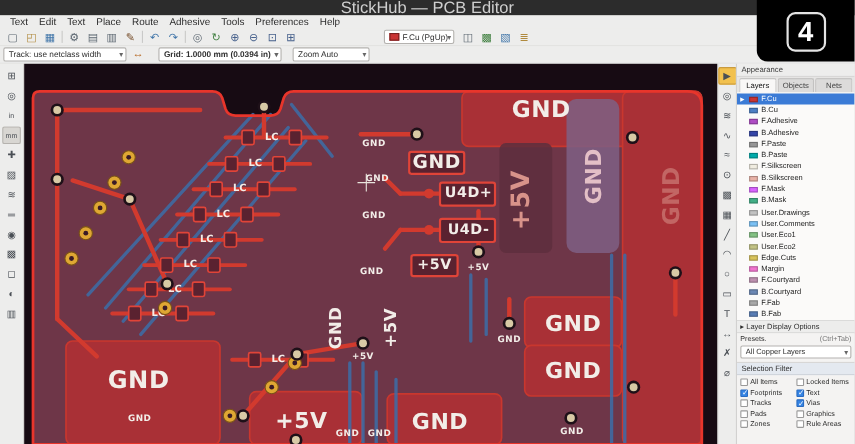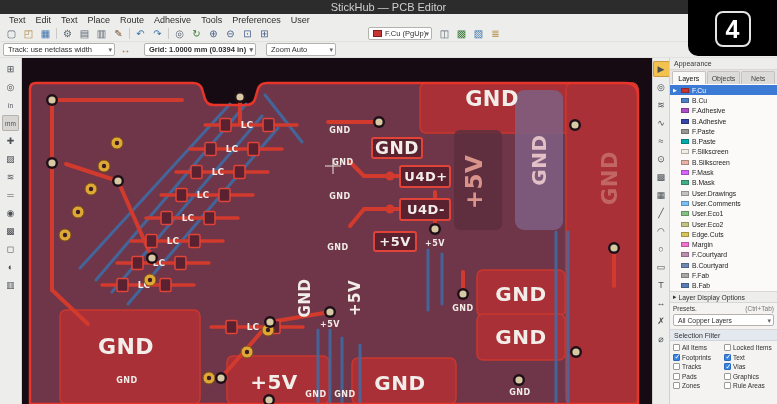--- a/index.html
+++ b/index.html
@@ -2,21 +2,21 @@
 <html><head>
 <meta charset="utf-8">
 <style>
   * { box-sizing: border-box; margin: 0; padding: 0; }
   html,body { width: 777px; height: 404px; overflow: hidden;
     font-family: "Liberation Sans", sans-serif; background: #EDEDEC; }
   .window { position: relative; width: 777px; height: 404px; }
 
   
   .titlebar { height: 14px; background: #2C2C2C; color: #CFCFCF;
-    display: flex; align-items: center; justify-content: center; font-size: 11px; }
+    display: flex; align-items: center; justify-content: center; font-size: 15px; }
 
   
   .menubar { height: 12px; background: #EDEDEC; display: flex; align-items: center;
     font-size: 9px; color: #2e2e2e; padding-left: 4px; }
   .menu-item { padding: 0 5px; cursor: default; }
 
   
   .toolbar { height: 16px; background: #EDEDEC; display: flex; align-items: center;
     padding-left: 3px; border-bottom: 1px solid #E2E1E0; }
   .tb-btn { width: 17px; height: 14px; display: flex; align-items: center;
@@ -99,21 +99,21 @@
 
   <div class="menubar">
       <span class="menu-item">Text</span>
       <span class="menu-item">Edit</span>
       <span class="menu-item">Text</span>
       <span class="menu-item">Place</span>
       <span class="menu-item">Route</span>
       <span class="menu-item">Adhesive</span>
       <span class="menu-item">Tools</span>
       <span class="menu-item">Preferences</span>
-      <span class="menu-item">User</span>
+      <span class="menu-item">Help</span>
     </div>
 
   <div class="toolbar">
     <div style="display:flex;align-items:center;">
         <div class="tb-btn" style="color: rgb(91, 102, 112);">▢</div>
         <div class="tb-btn" style="color: rgb(176, 138, 62);">◰</div>
         <div class="tb-btn" style="color: rgb(63, 116, 168);">▦</div>
         <div class="tb-sep"></div>
         <div class="tb-btn" style="color: rgb(91, 102, 112);">⚙</div>
         <div class="tb-btn" style="color: rgb(91, 102, 112);">▤</div>
@@ -123,21 +123,21 @@
         <div class="tb-btn" style="color: rgb(63, 116, 168);">↶</div>
         <div class="tb-btn" style="color: rgb(63, 116, 168);">↷</div>
         <div class="tb-sep"></div>
         <div class="tb-btn" style="color: rgb(91, 102, 112);">◎</div>
         <div class="tb-btn" style="color: rgb(62, 126, 62);">↻</div>
         <div class="tb-btn" style="color: rgb(71, 97, 140);">⊕</div>
         <div class="tb-btn" style="color: rgb(71, 97, 140);">⊖</div>
         <div class="tb-btn" style="color: rgb(71, 97, 140);">⊡</div>
         <div class="tb-btn" style="color: rgb(71, 97, 140);">⊞</div>
       </div>
-    <div class="dd" style="margin-left:95px;width:64px;">
+    <div class="dd" style="margin-left:76px;width:64px;">
       <span class="swatch-fcu" style="background: rgb(200, 52, 52);"></span>
       <span>F.Cu (PgUp)</span>
     </div>
     <div style="display:flex;align-items:center;margin-left:4px;">
         <div class="tb-btn" style="color: rgb(91, 102, 112);">◫</div>
         <div class="tb-btn" style="color: rgb(62, 126, 62);">▩</div>
         <div class="tb-btn" style="color: rgb(63, 116, 168);">▧</div>
         <div class="tb-btn" style="color: rgb(176, 138, 62);">≣</div>
       </div>
   </div>

